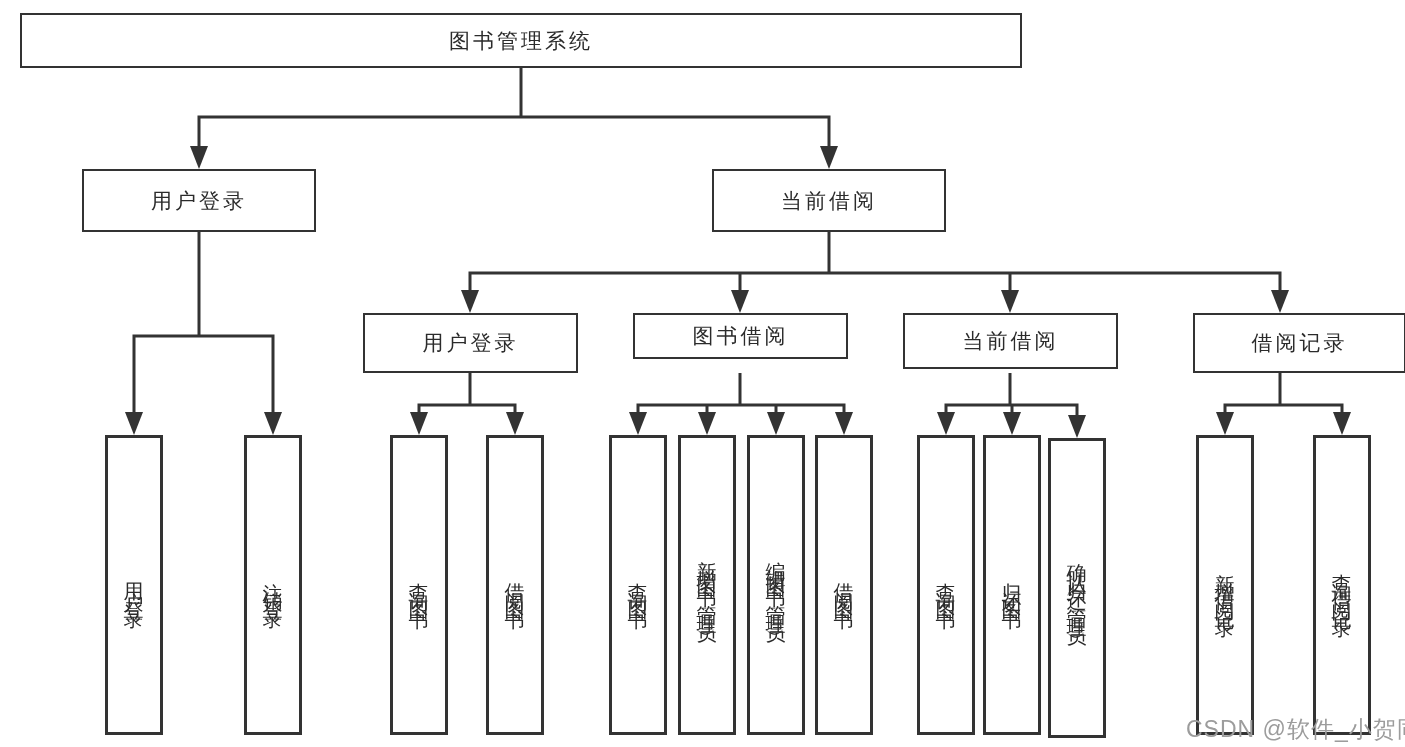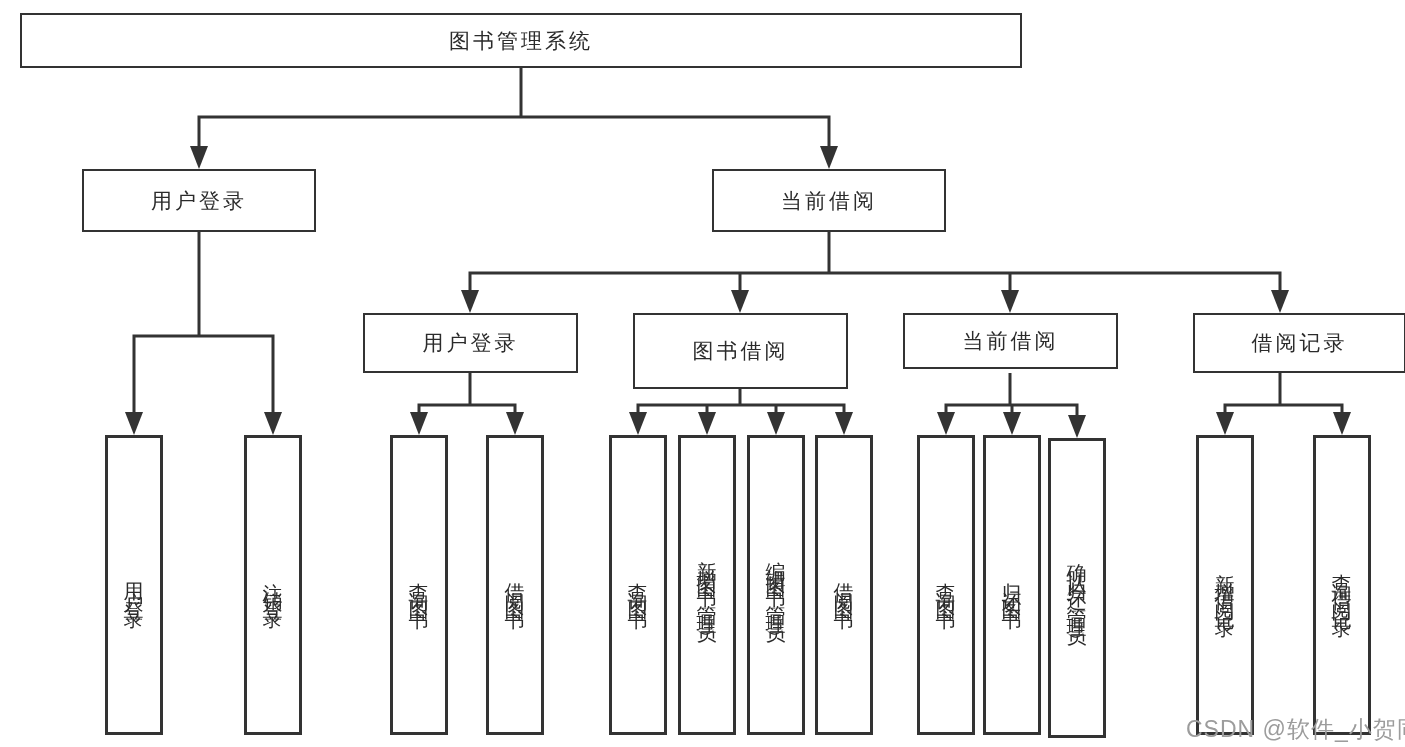--- a/index.html
+++ b/index.html
@@ -115,21 +115,21 @@
   <div class="box hbox" style="left:82px;top:169px;width:234px;height:63px;">
     <span>用户登录</span>
   </div>
   <div class="box hbox" style="left:712px;top:169px;width:234px;height:63px;">
     <span>当前借阅</span>
   </div>
 
   <div class="box hbox" style="left:363px;top:313px;width:215px;height:60px;">
     <span>用户登录</span>
   </div>
-  <div class="box hbox" style="left:633px;top:313px;width:215px;height:76px;">
+  <div class="box hbox" style="left:633px;top:313px;width:215px;height:46px;">
     <span>图书借阅</span>
   </div>
   <div class="box hbox" style="left:903px;top:313px;width:215px;height:56px;">
     <span>当前借阅</span>
   </div>
   <div class="box hbox" style="left:1173px;top:313px;width:213px;height:60px;margin-left:20px;">
     <span>借阅记录</span>
   </div>
 
   <div class="box vbox" style="left:105px;top:435px;width:58px;height:300px;">

